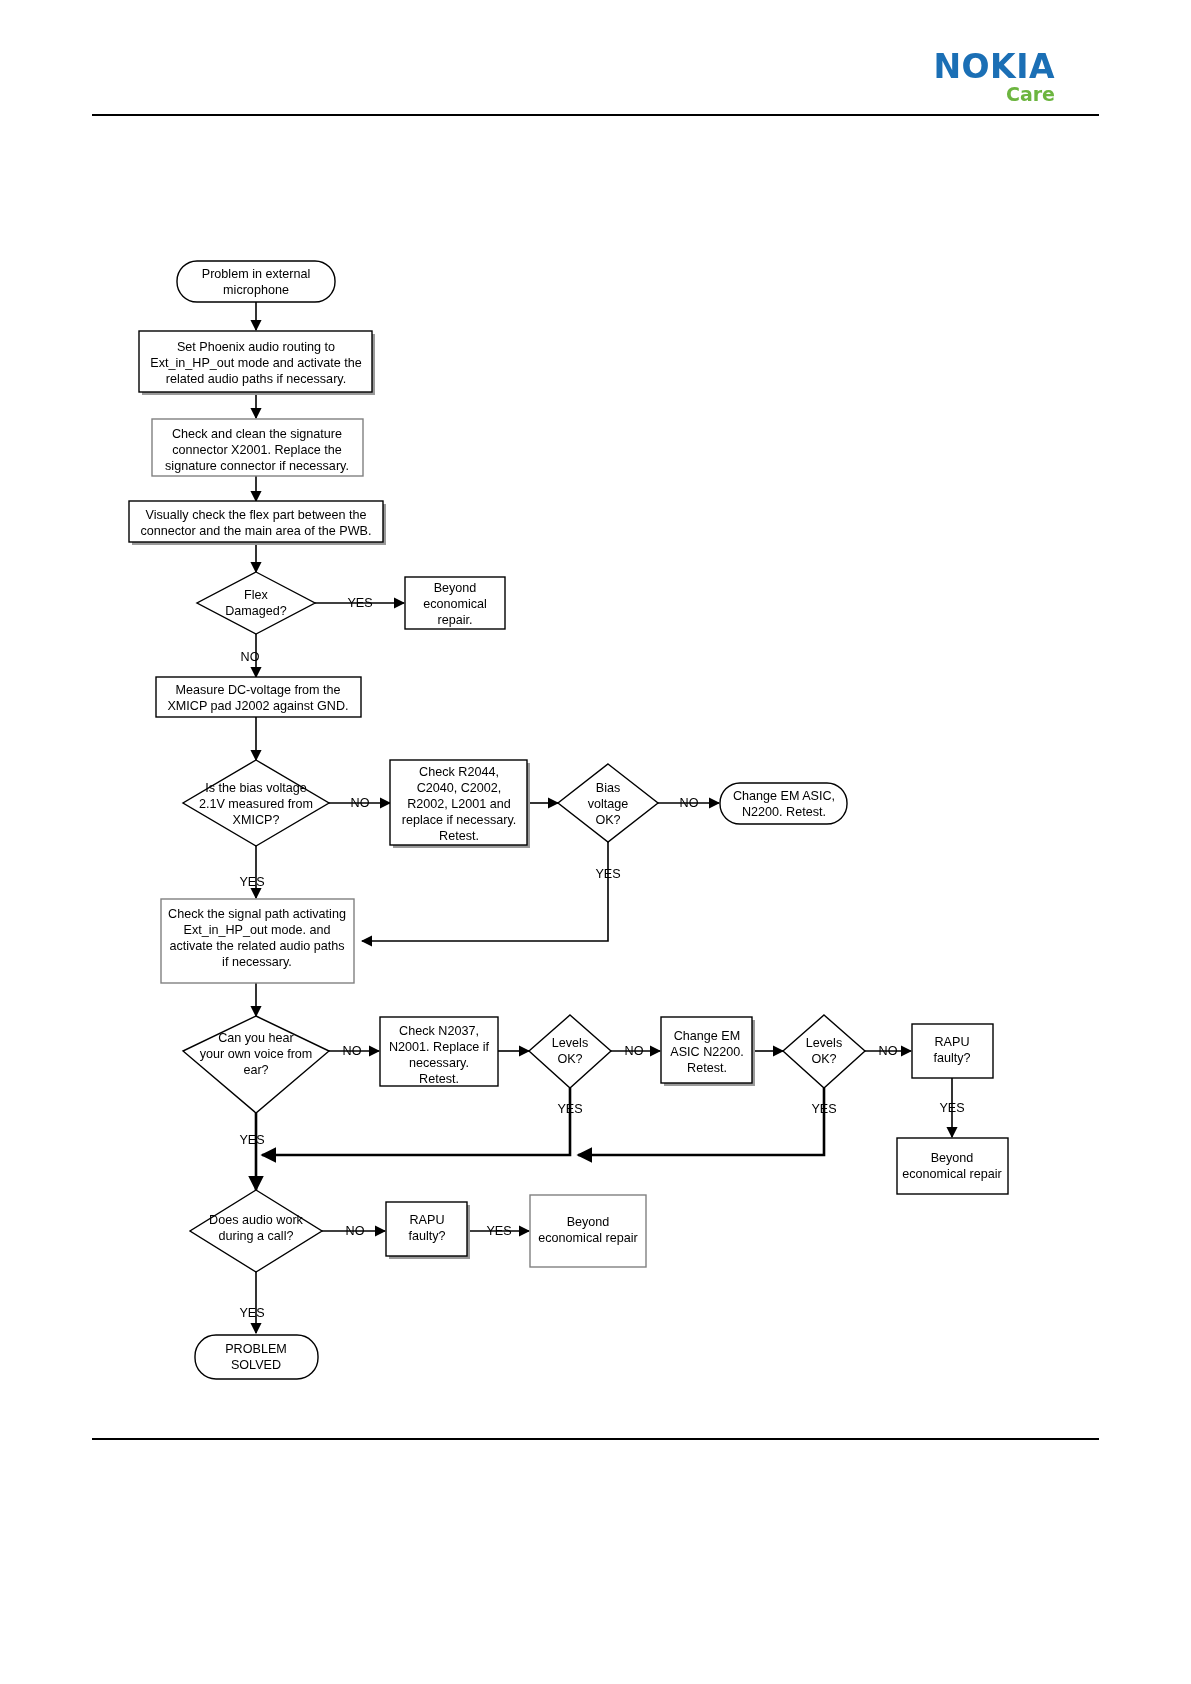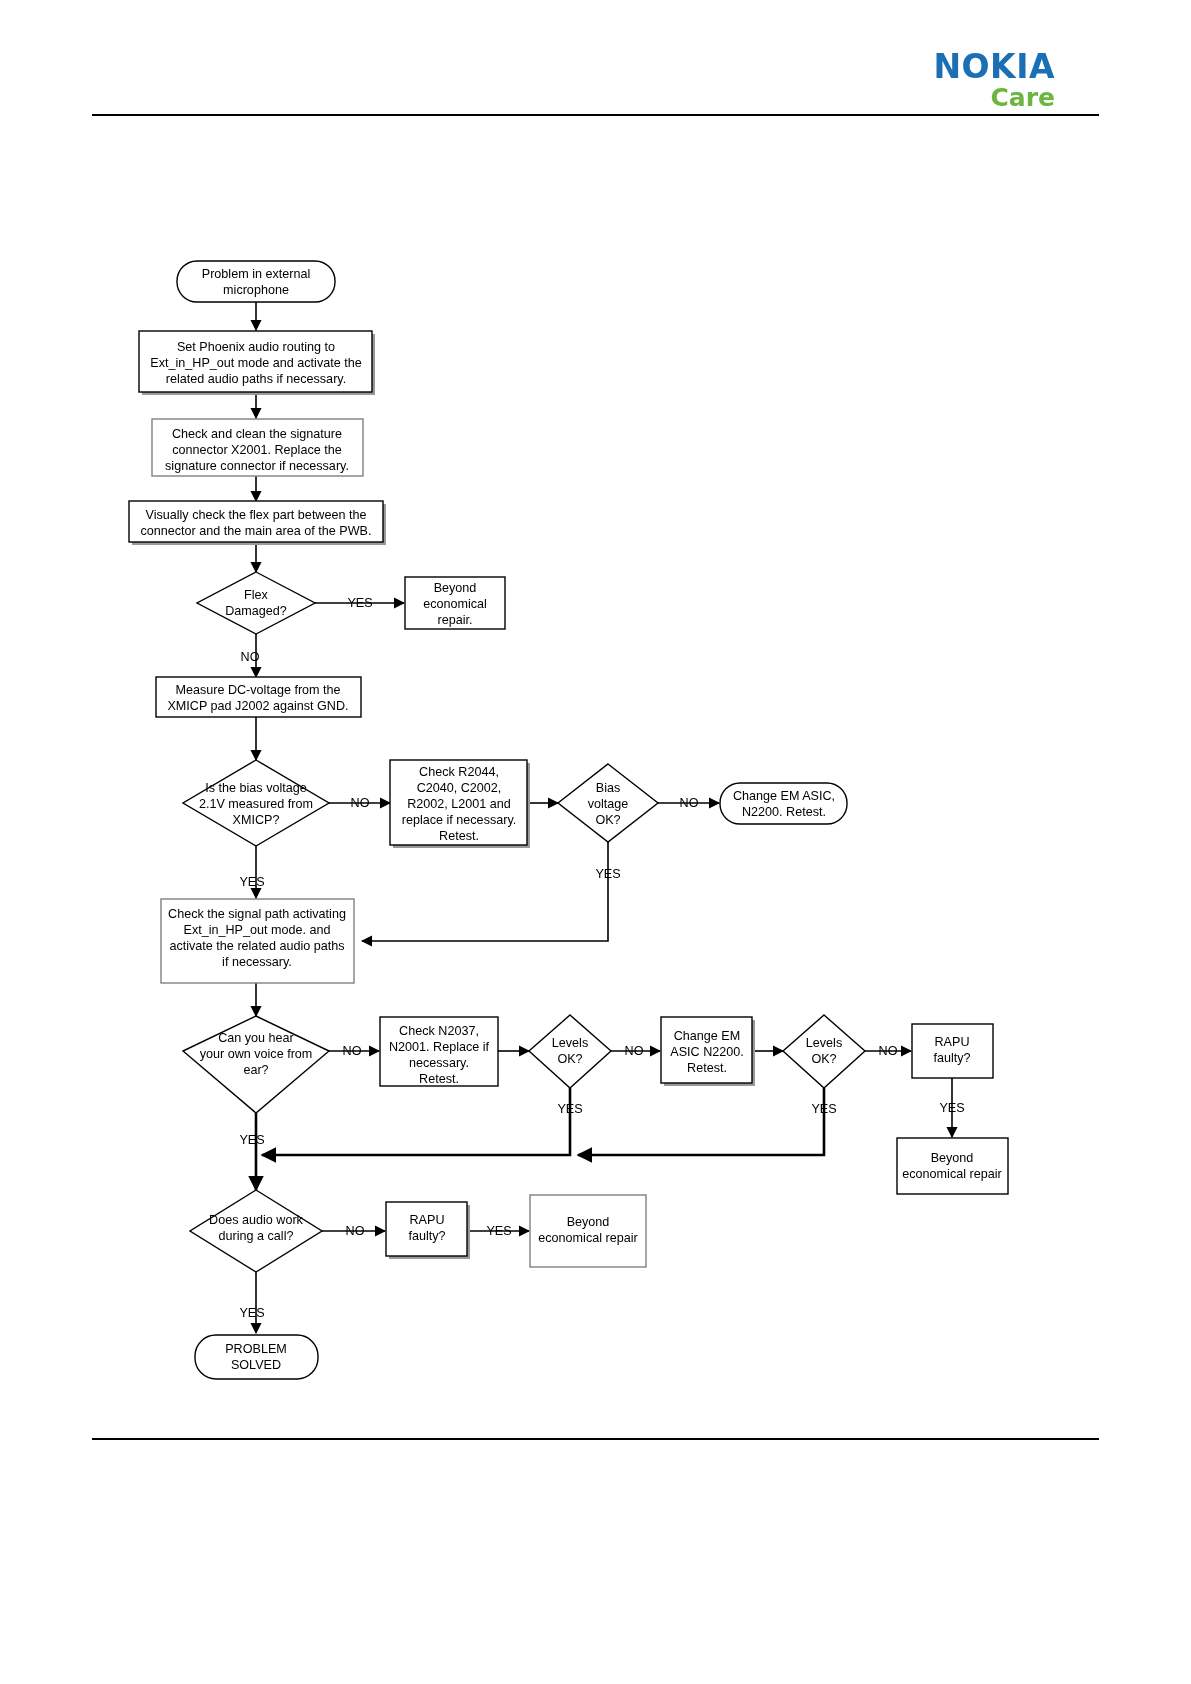--- a/index.html
+++ b/index.html
@@ -33,21 +33,21 @@
     font-family: "DejaVu Sans", sans-serif;
     font-weight: bold;
     font-size: 33px;
     letter-spacing: 0.5px;
     color: #1b6fb5;
     display: block;
   }
   .brand-care {
     font-family: "DejaVu Sans", sans-serif;
     font-weight: bold;
-    font-size: 25px;
+    font-size: 19px;
     color: #6cb53f;
     display: block;
     margin-top: 2px;
   }
   .rule {
     position: absolute;
     left: 92px;
     width: 1007px;
     height: 0;
     border-top: 2px solid #000000;

